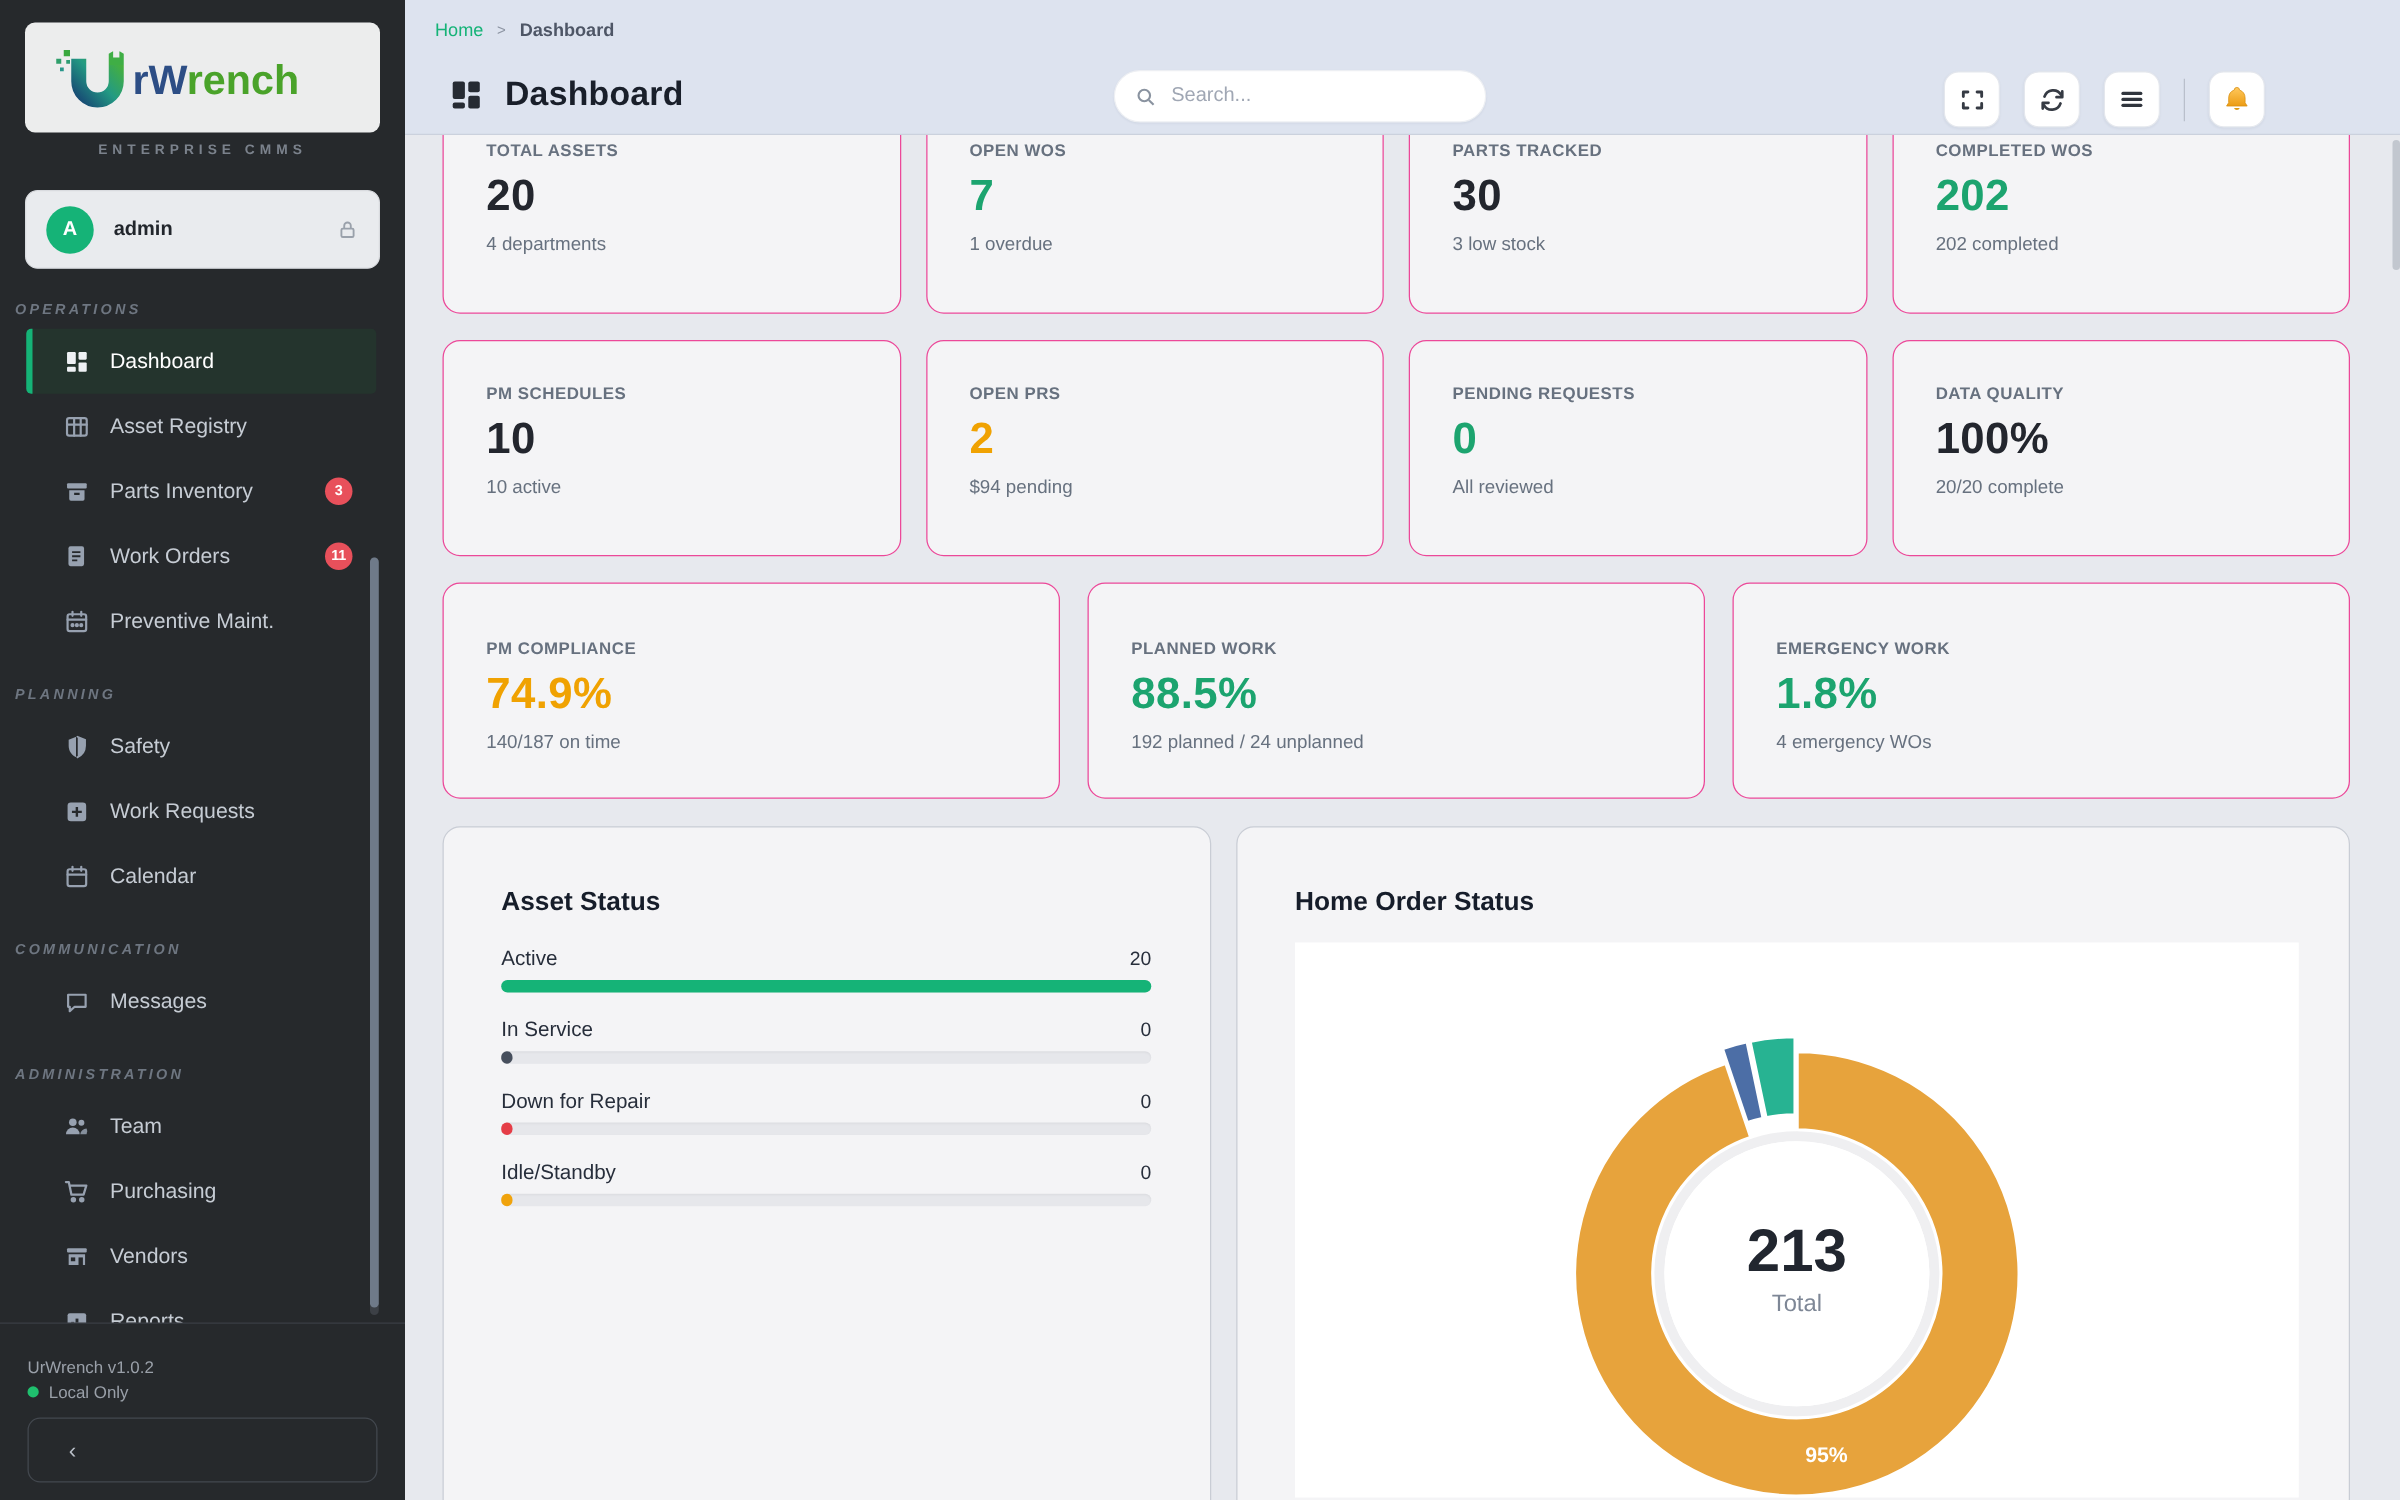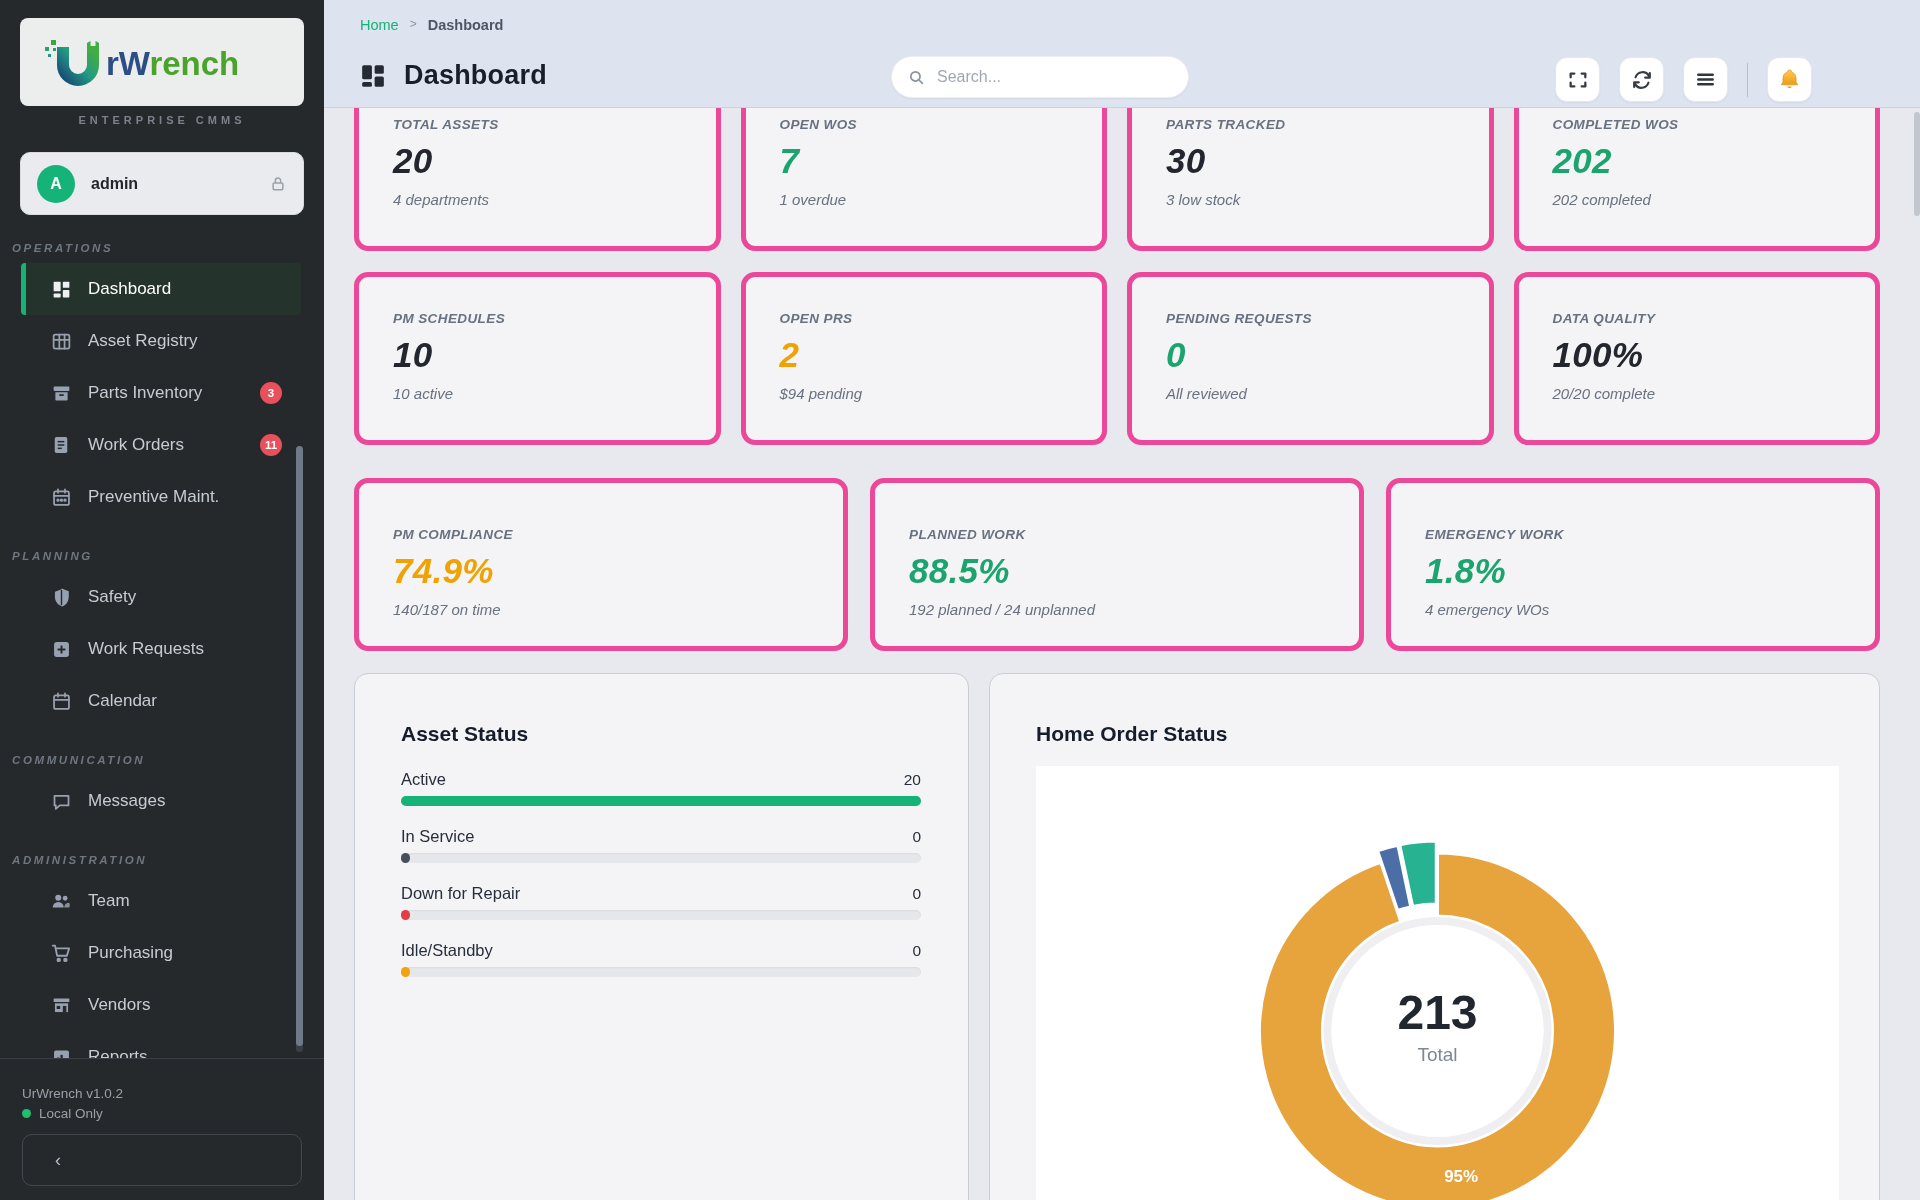--- a/index.html
+++ b/index.html
@@ -42,43 +42,43 @@
   .sidebar-footer { border-top:1px solid #3a3e44; padding:27px 22px 14px; }
   .version { font-size:13.5px; color:#9aa0a9; }
   .conn { display:flex; align-items:center; gap:8px; margin-top:5px; font-size:13.5px; color:#9aa0a9; }
   .conn-dot { width:9px; height:9px; border-radius:50%; background:#1fc06e; }
   .collapse-btn { margin-top:13px; height:52px; border:1px solid #43484f; border-radius:10px;
     display:flex; align-items:center; padding-left:32px; color:#b9bfc8; font-size:18px; cursor:pointer;
     background:transparent; width:100%; font-family:inherit; }
   
   .main { flex:1; height:1200px; display:flex; flex-direction:column; position:relative; }
   .topbar { height:108px; background:#dde3ef; border-bottom:1px solid #cbd1dd; position:relative; flex:none; z-index:5; }
-  .breadcrumb { position:absolute; left:36px; top:17px; font-size:14.5px; display:flex; gap:11px; }
+  .breadcrumb { position:absolute; left:24px; top:17px; font-size:14.5px; display:flex; gap:11px; }
   .crumb-home { color:var(--green); cursor:pointer; }
   .crumb-sep { color:#8d95a3; font-size:12px; }
   .crumb-cur { color:#4e5666; font-weight:700; }
   .title-row { position:absolute; left:36px; top:60px; display:flex; align-items:center; gap:18px; }
   .page-title { font-size:27px; font-weight:800; color:#191f2a; letter-spacing:.2px; }
   .search { position:absolute; left:567px; top:56px; width:298px; height:42px; background:#fff;
     border:1px solid #edeff3; border-radius:22px; display:flex; align-items:center; padding:0 16px; gap:10px;
     box-shadow:0 1px 2px rgba(20,30,60,.06); }
   .search svg { color:#8a93a0; }
   .search input { border:none; outline:none; flex:1; font-size:16px; color:#3a4150; background:transparent; font-family:inherit; }
   .search input::placeholder { color:#a0a7b4; }
   .hdr-actions { position:absolute; right:108px; top:57px; display:flex; align-items:center; gap:19px; }
   .hbtn { width:45px; height:45px; background:#fff; border:1px solid #e4e7ed; border-radius:12px;
     display:flex; align-items:center; justify-content:center; box-shadow:0 1px 2px rgba(20,30,60,.05);
     cursor:pointer; padding:0; }
   .hdr-divider { width:1px; height:34px; background:#b9bfcb; }
   .content { flex:1; overflow:hidden; padding:0 40px 0 30px; position:relative; background:#e7e9ee; }
   .grid4 { display:grid; grid-template-columns:repeat(4,1fr); gap:20px; }
   .row1 { margin-top:-30px; }
   .row2 { margin-top:21px; }
-  .grid3 { display:grid; grid-template-columns:repeat(3,1fr); gap:22px; margin-top:33px; }
-  .card { background:#f4f4f6; border:5px solid #ec4899; border-radius:14px;font-style:italic; }
+  .grid3 { display:grid; grid-template-columns:repeat(3,1fr); gap:22px; margin-top:21px; }
+  .card { background:#f4f4f6; border:1px solid #ec4899; border-radius:14px; }
   .stat-card { height:173px; padding:34px 10px 0 34px; }
   .grid3 .stat-card { padding-top:44px; }
   .stat-label { font-size:13.5px; font-weight:600; color:#67717f; letter-spacing:.4px; }
   .stat-value { font-size:35px; font-weight:700; margin-top:9px; letter-spacing:.3px; }
   .v-dark { color:var(--dark); } .v-green { color:var(--green-text); } .v-orange { color:var(--orange); }
   .stat-sub { font-size:15px; color:#67717f; margin-top:10px; }
   .panels { display:grid; grid-template-columns:615px 891px; gap:20px; margin-top:22px; height:600px; }
   .panel { background:#f4f4f6; border:1px solid #c9cdd5; border-radius:14px; padding:48px 0 0 46px; }
   .panel-title { font-size:21px; font-weight:800; color:#161d2a; }
   .asset-rows { margin-top:24px; width:520px; }

